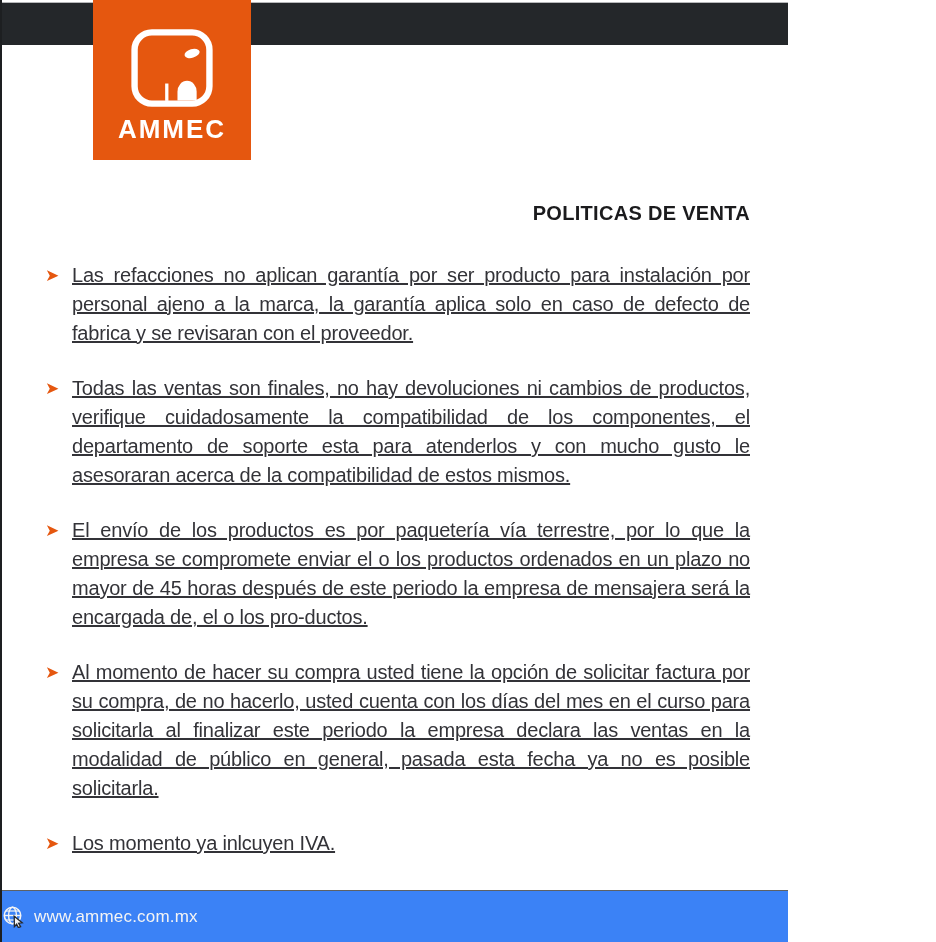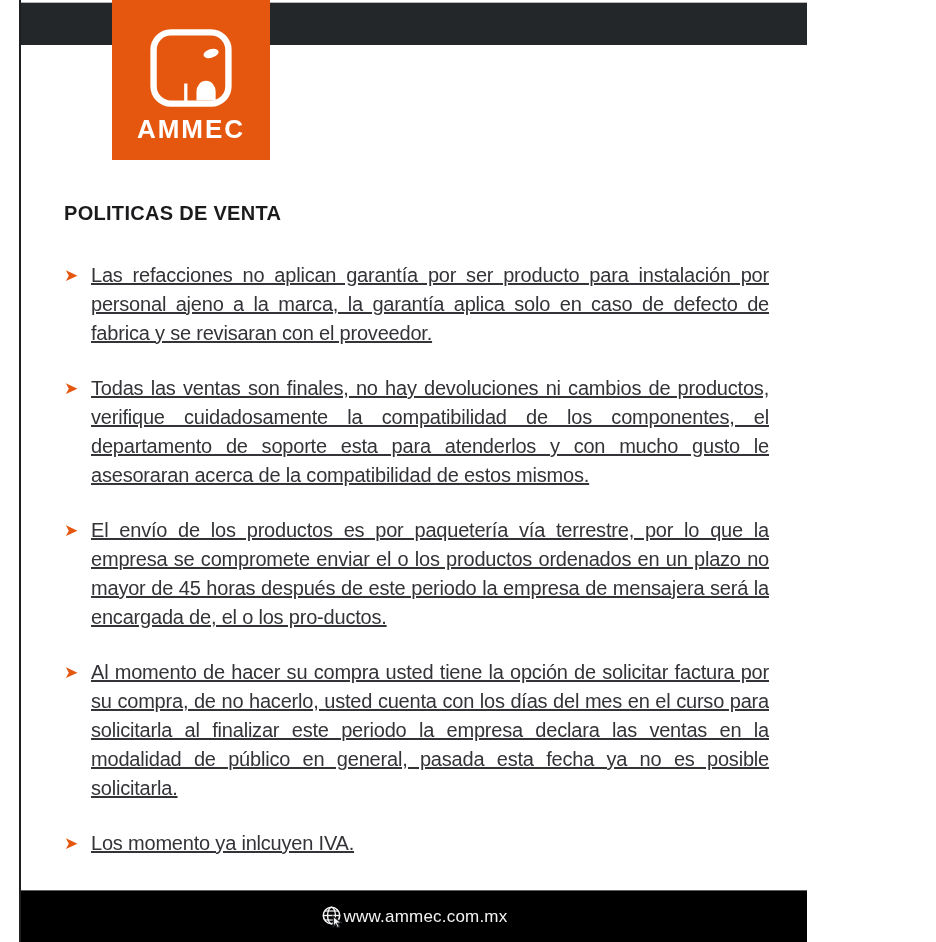--- a/index.html
+++ b/index.html
@@ -9,21 +9,20 @@
     font-family: "Liberation Sans", sans-serif;
   }
   .page {
     position: relative;
     width: 788px;
     height: 942px;
     background: #ffffff;
     overflow: hidden;
     box-sizing: border-box;
     border-left: 2px solid #1d1f21;
-    margin-left: 19px;
   }
   
   .top-bar {
     position: absolute;
     top: 2px;
     left: 0;
     right: 0;
     height: 42px;
     background: #24272a;
     border-top: 1px solid #b7b8ba;
@@ -55,21 +54,21 @@
     letter-spacing: 2px;
     line-height: 1;
   }
   .content {
     box-sizing: border-box;
     padding: 0 38px 0 43px;
   }
   h1.doc-title {
     margin: 0;
     padding-top: 202px;
-    text-align: left;
+    text-align: right;
     font-size: 20px;
     font-weight: 800;
     letter-spacing: 0.3px;
     color: #1b1b1d;
   }
   .policies {
     margin-top: 36px;
   }
   .policy {
     position: relative;
@@ -93,25 +92,26 @@
     font-size: 17px;
     line-height: 24px;
     font-family: "DejaVu Sans", sans-serif;
   }
   .footer {
     position: absolute;
     left: 0;
     right: 0;
     bottom: 0;
     height: 51px;
-    background: #000000;
+    background: #3b82f6;
     border-top: 1px solid #5e6164;
     display: flex;
     align-items: center;
-    justify-content: center;
+    justify-content: flex-start;
+    gap: 9px;
   }
   .footer .site {
     color: #f4f4f4;
     font-size: 17px;
     letter-spacing: 0.2px;
   }
   .footer svg {
     display: block;
   }
 </style>

